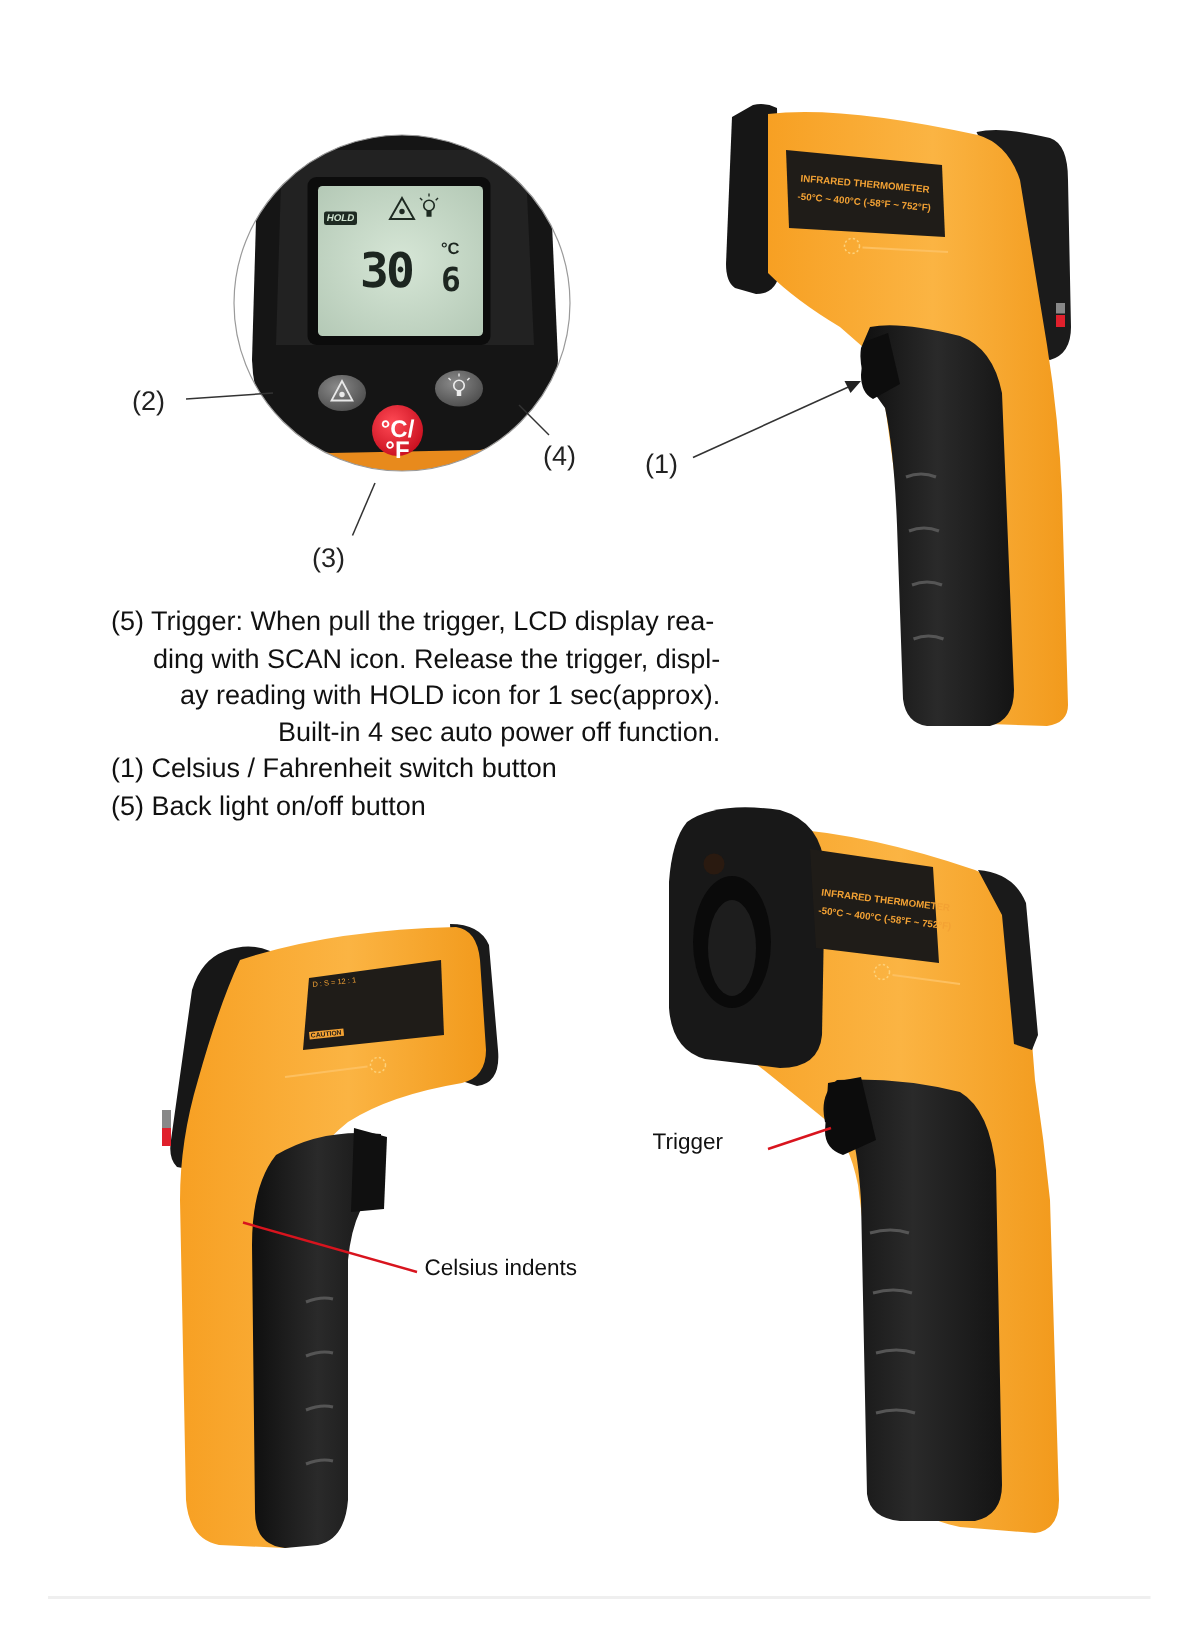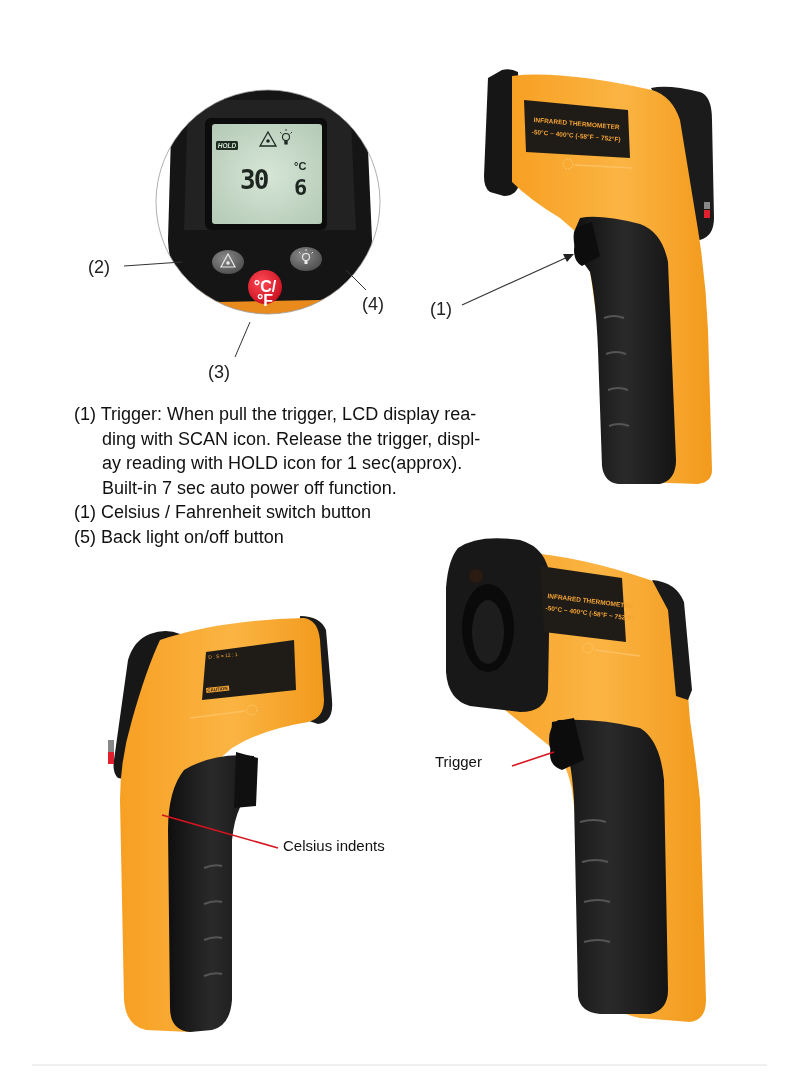--- a/index.html
+++ b/index.html
@@ -3,21 +3,21 @@
 <meta charset="utf-8">
 <style>
   html, body { margin: 0; padding: 0; background: #ffffff; }
   body { width: 800px; height: 1091px; position: relative; overflow: hidden; font-family: "Liberation Sans", sans-serif; color: #1a1a1a; }
   .abs { position: absolute; }
   svg.stage { position: absolute; left: 0; top: 0; width: 800px; height: 1091px; }
   .callout { font-size: 18px; color: #222; }
   .label { font-size: 15px; color: #111; }
   .desc { position: absolute; left: 74px; top: 402px; font-size: 18px; line-height: 24.5px; color: #111; }
   .desc .line { white-space: nowrap; }
-  .desc .indent { padding-left: 28px; }
+  .desc .indent { padding-left: 28px; text-align: right; }
   .lcd-text { font-family: "DejaVu Sans Mono", monospace; }
   .footer-rule { position: absolute; left: 32px; top: 1064px; width: 735px; height: 2px; background: #efefef; }
 </style>
 </head>
 <body>
 
 <svg class="stage" viewBox="0 0 800 1091">
   <defs>
     <linearGradient id="orangeGrad" x1="0" y1="0" x2="1" y2="0">
       <stop offset="0" stop-color="#f7a023"></stop>
@@ -184,35 +184,35 @@
     <path d="M206,652 L294,640 L296,690 L202,700 Z" fill="#1f1c18"></path>
 
     <circle cx="252" cy="710" r="5" fill="none" stroke="#fdd17a" stroke-width="1" stroke-dasharray="1.5 1.5"></circle>
     <line x1="190" y1="718" x2="245" y2="711" stroke="#fdc060" stroke-width="1.4"></line>
   </g>
 
   <line x1="162" y1="815" x2="278" y2="848" stroke="#d8141e" stroke-width="1.6"></line>
 </svg>
 
 <div class="abs" style="left:216px; top:141px; width:22px; height:9px; font-size:6.5px; font-weight:bold; font-style:italic; color:#cfe3cf; text-align:center; line-height:9px;">HOLD</div>
-<div class="abs lcd-text" style="left:240px; top:158px; font-size:26px; line-height:44px; color:#1d2620; letter-spacing:-2px; font-weight:bold;">30</div>
+<div class="abs lcd-text" style="left:240px; top:158px; font-size:32px; line-height:44px; color:#1d2620; letter-spacing:-2px; font-weight:bold;">30</div>
 <div class="abs lcd-text" style="left:294px; top:176px; font-size:22px; line-height:24px; color:#1d2620; font-weight:bold;">6</div>
 <div class="abs" style="left:294px; top:160px; font-size:11px; line-height:12px; color:#1d2620; font-weight:bold;">°C</div>
 <div class="abs" style="left:250px; top:280px; width:30px; text-align:center; font-size:16px; font-weight:bold; color:#ffffff; line-height:14px;">°C/°F</div>
 
 <div class="abs callout" style="left:88px; top:257px;">(2)</div>
 <div class="abs callout" style="left:208px; top:362px;">(3)</div>
 <div class="abs callout" style="left:362px; top:294px;">(4)</div>
 <div class="abs callout" style="left:430px; top:299px;">(1)</div>
 
 <div class="desc">
-  <div class="line">(1) Trigger: When pull the trigger, LCD display rea-</div>
+  <div class="line">(5) Trigger: When pull the trigger, LCD display rea-</div>
   <div class="line indent">ding with SCAN icon. Release the trigger, displ-</div>
   <div class="line indent">ay reading with HOLD icon for 1 sec(approx).</div>
-  <div class="line indent">Built-in 7 sec auto power off function.</div>
+  <div class="line indent">Built-in 4 sec auto power off function.</div>
   <div class="line">(1) Celsius / Fahrenheit switch button</div>
   <div class="line">(5) Back light on/off button</div>
 </div>
 
 <div class="abs" style="left:534px; top:116px; font-size:6.5px; font-weight:bold; color:#f3a234; transform:rotate(5deg); transform-origin:left top; white-space:nowrap;">INFRARED THERMOMETER</div>
 <div class="abs" style="left:532px; top:128px; font-size:6.5px; font-weight:bold; color:#f3a234; transform:rotate(5deg); transform-origin:left top; white-space:nowrap;">-50°C ~ 400°C (-58°F ~ 752°F)</div>
 
 <div class="abs" style="left:548px; top:592px; font-size:6.5px; font-weight:bold; color:#f3a234; transform:rotate(7deg); transform-origin:left top; white-space:nowrap;">INFRARED THERMOMETER</div>
 <div class="abs" style="left:546px; top:604px; font-size:6.5px; font-weight:bold; color:#f3a234; transform:rotate(7deg); transform-origin:left top; white-space:nowrap;">-50°C ~ 400°C (-58°F ~ 752°F)</div>
 

